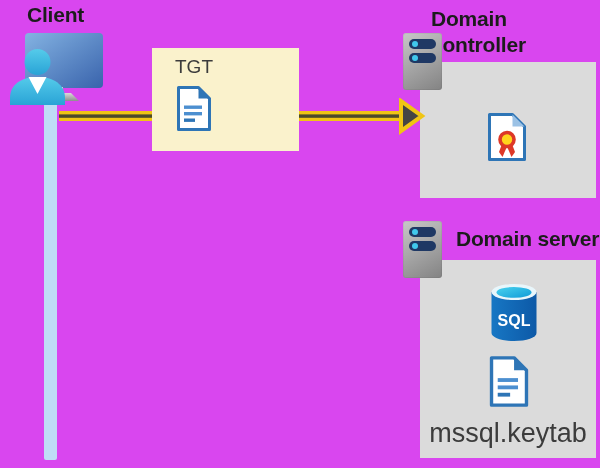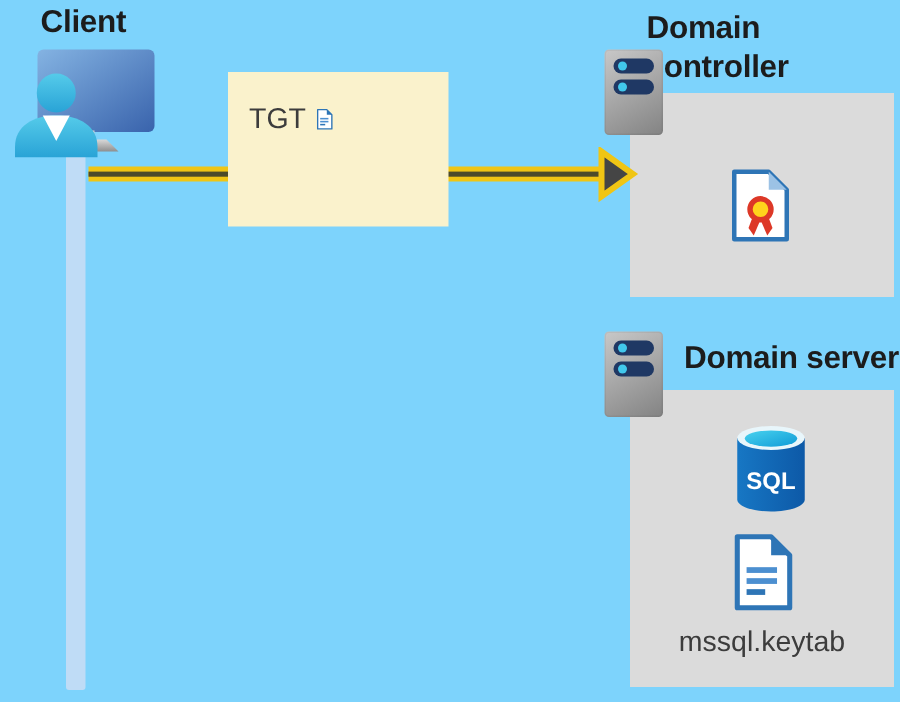--- a/index.html
+++ b/index.html
@@ -4,51 +4,51 @@
 <style>
   :root{
     --heading-text:#1c1c1c; --label-text:#3c3c3c;
     --ticket-box-bg:#faf2cc; --server-box-bg:#dbdbdb;
     --arrow-gold:#f0c514; --arrow-core:#4c4b2a;
     --server-bar-navy:#1f3864; --server-dot-cyan:#41c8ec;
     --connection-line-blue:#bfdcf6;
   }
   html,body{margin:0;padding:0;background:#fff;}
   #canvas{
-    position:relative;width:600px;height:468px;background:#7dd3fc;overflow:hidden;
+    position:relative;width:600px;height:468px;background:#d946ef;overflow:hidden;
     font-family:"Liberation Sans","DejaVu Sans",sans-serif;
   }
   .abs{position:absolute;}
   .heading{font-size:21px;font-weight:bold;color:var(--heading-text);letter-spacing:-0.2px;line-height:26px;}
   .small-label{font-size:19px;color:var(--label-text);}
   
   #connection-line{left:44px;top:96px;width:13px;height:364px;background:var(--connection-line-blue);border-radius:2px;}
   
   #client-label{left:27px;top:2px;}
   #client-icon{left:5px;top:30px;width:100px;height:75px;}
   
   #auth-arrow{left:55px;top:98px;width:372px;height:38px;z-index:3;}
   
   #ticket-box{left:152px;top:48px;width:147px;height:103px;background:var(--ticket-box-bg);z-index:4;}
-  .token-col{position:absolute;top:8px;width:56px;display:flex;flex-direction:row;align-items:center;gap:7px;}
+  .token-col{position:absolute;top:8px;width:56px;display:flex;flex-direction:column;align-items:center;gap:7px;}
   #token-col-tgt{left:14px;}
   #token-col-spn{left:71px;}
   .doc-svg{width:36px;height:47px;display:block;}
   
   #dc-box{left:420px;top:62px;width:176px;height:136px;background:var(--server-box-bg);z-index:1;}
   #dc-label{left:431px;top:6px;width:125px;}
   #dc-server-icon{left:403px;top:33px;z-index:2;}
   #certificate-icon{left:487px;top:112px;width:40px;height:50px;z-index:2;}
   
   #linux-box{left:420px;top:260px;width:176px;height:198px;background:var(--server-box-bg);z-index:1;}
   #linux-label{left:456px;top:226px;white-space:nowrap;}
   #linux-server-icon{left:403px;top:221px;z-index:2;}
   #sql-icon{left:490px;top:283px;width:48px;height:59px;z-index:2;}
   #keytab-icon{left:487px;top:355px;width:44px;height:53px;z-index:2;}
-  #keytab-label{left:420px;top:418px;width:176px;text-align:center;font-size:19px;color:var(--label-text);z-index:2;}
+  #keytab-label{left:420px;top:418px;width:176px;text-align:center;font-size:27px;color:var(--label-text);z-index:2;}
   
   .server-icon{width:39px;height:57px;border-radius:3px;
     background:linear-gradient(150deg,#c8c8c8 0%,#a2a2a2 55%,#838383 100%);
     box-shadow:0 0 0 1px rgba(0,0,0,0.05) inset;}
   .server-bar{position:absolute;left:6px;width:27px;height:10px;border-radius:5px;background:var(--server-bar-navy);}
   .server-bar.b1{top:6px;} .server-bar.b2{top:20px;}
   .server-dot{position:absolute;left:3px;top:2px;width:6px;height:6px;border-radius:50%;background:var(--server-dot-cyan);}
   #sql-badge-text{font-family:"Liberation Sans","DejaVu Sans",sans-serif;font-weight:bold;font-size:16px;fill:#ffffff;}
 </style>
 </head>

